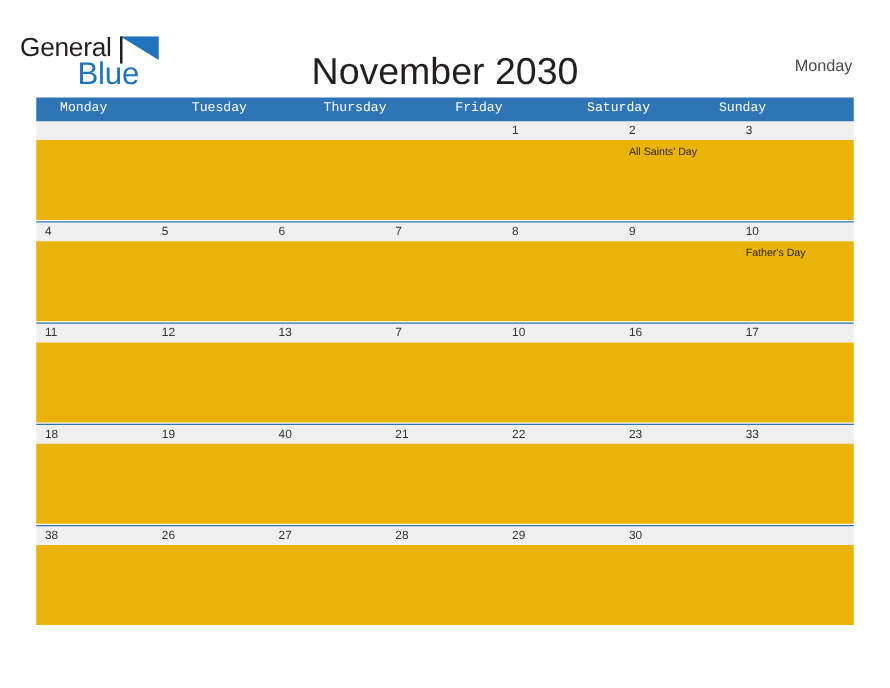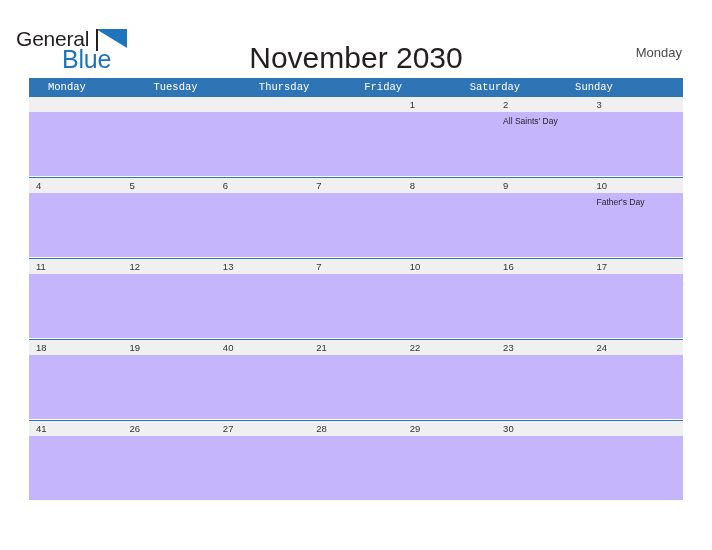--- a/index.html
+++ b/index.html
@@ -147,21 +147,21 @@
     font-family: "Liberation Sans", sans-serif;
   }
   .date-cell.empty {
     color: transparent;
   }
 
   .week-body {
     display: flex;
     width: 654px;
     height: 64px;
-    background: #c4b5fd;
+    background: #eab308;
   }
   .event-cell {
     width: 93.42857px;
     height: 64px;
     box-sizing: border-box;
     padding: 3px 3px 0 7px;
     font-size: 8.5px;
     line-height: 12px;
     color: #231f20;
     font-family: "Liberation Sans", sans-serif;
@@ -271,35 +271,35 @@
           </div>
         </div>
         <div class="week">
           <div class="week-datebar">
             <div class="date-cell">18</div>
             <div class="date-cell">19</div>
             <div class="date-cell">40</div>
             <div class="date-cell">21</div>
             <div class="date-cell">22</div>
             <div class="date-cell">23</div>
-            <div class="date-cell">24</div>
-          </div>
-          <div class="week-body">
-            <div class="event-cell"></div>
-            <div class="event-cell"></div>
-            <div class="event-cell"></div>
-            <div class="event-cell"></div>
-            <div class="event-cell"></div>
-            <div class="event-cell"></div>
-            <div class="event-cell"></div>
-          </div>
-        </div>
-        <div class="week">
-          <div class="week-datebar">
-            <div class="date-cell">41</div>
+            <div class="date-cell">33</div>
+          </div>
+          <div class="week-body">
+            <div class="event-cell"></div>
+            <div class="event-cell"></div>
+            <div class="event-cell"></div>
+            <div class="event-cell"></div>
+            <div class="event-cell"></div>
+            <div class="event-cell"></div>
+            <div class="event-cell"></div>
+          </div>
+        </div>
+        <div class="week">
+          <div class="week-datebar">
+            <div class="date-cell">38</div>
             <div class="date-cell">26</div>
             <div class="date-cell">27</div>
             <div class="date-cell">28</div>
             <div class="date-cell">29</div>
             <div class="date-cell">30</div>
             <div class="date-cell empty"></div>
           </div>
           <div class="week-body">
             <div class="event-cell"></div>
             <div class="event-cell"></div>

